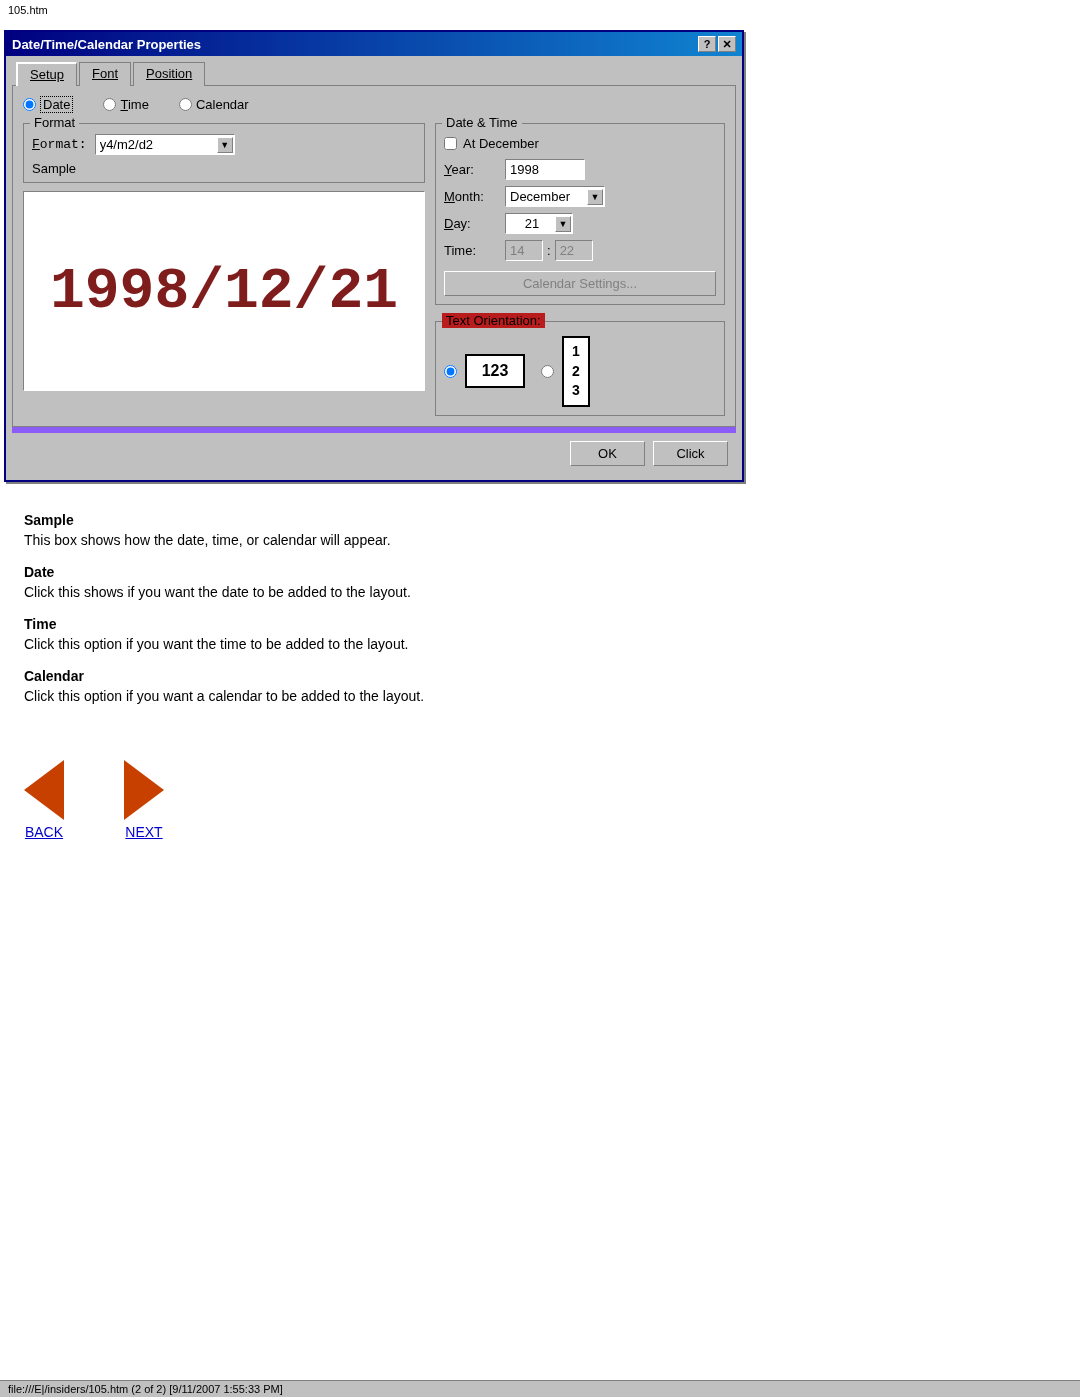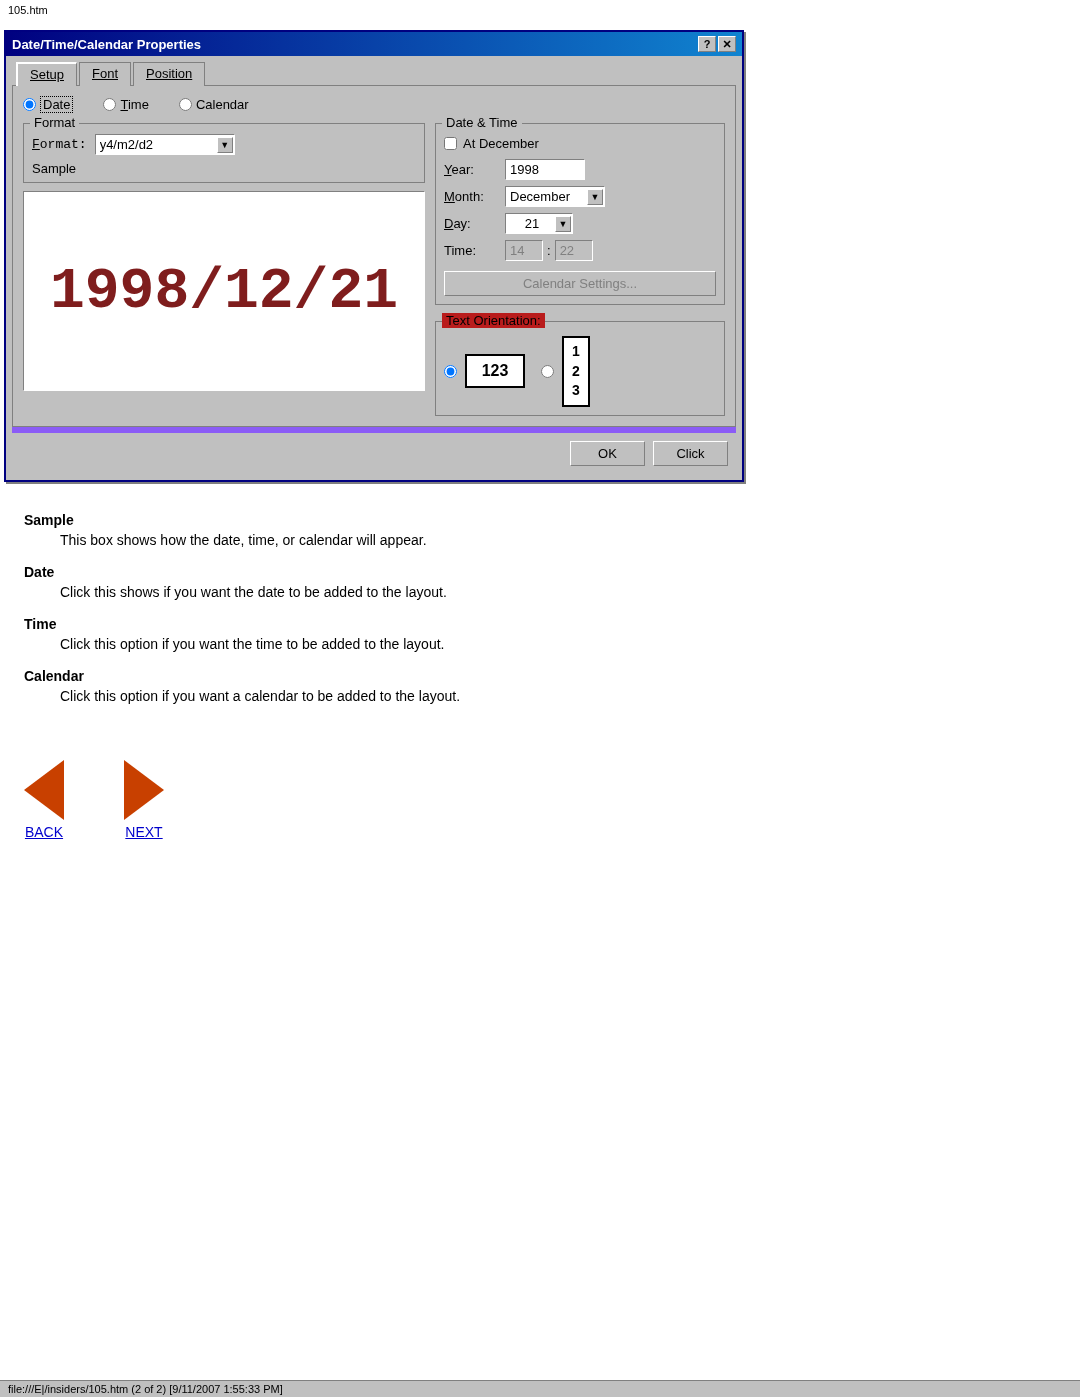--- a/index.html
+++ b/index.html
@@ -365,21 +365,20 @@
 
     .help-section h3 {
       font-size: 14px;
       font-weight: bold;
       margin-bottom: 4px;
     }
 
     .help-section p {
       font-size: 14px;
       margin-bottom: 16px;
-      margin-left: 36px;
     }
 
     
     .nav-section {
       padding: 20px 24px;
       display: flex;
       gap: 60px;
       align-items: flex-start;
     }
 

